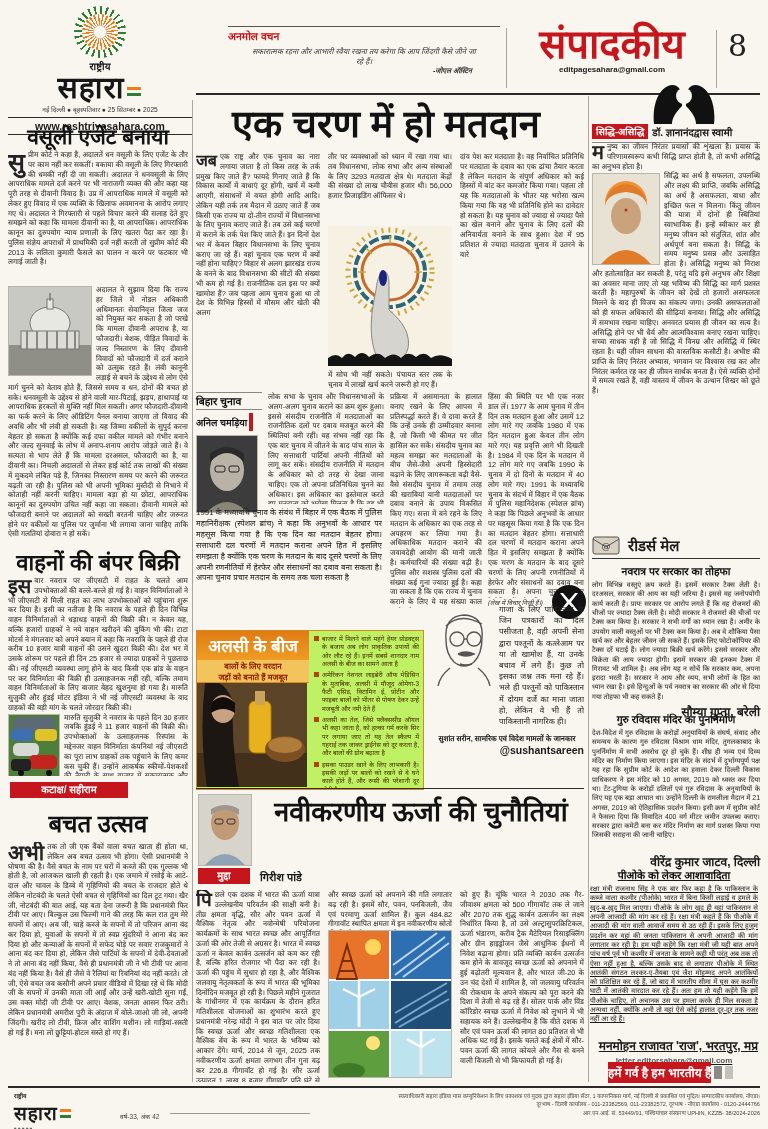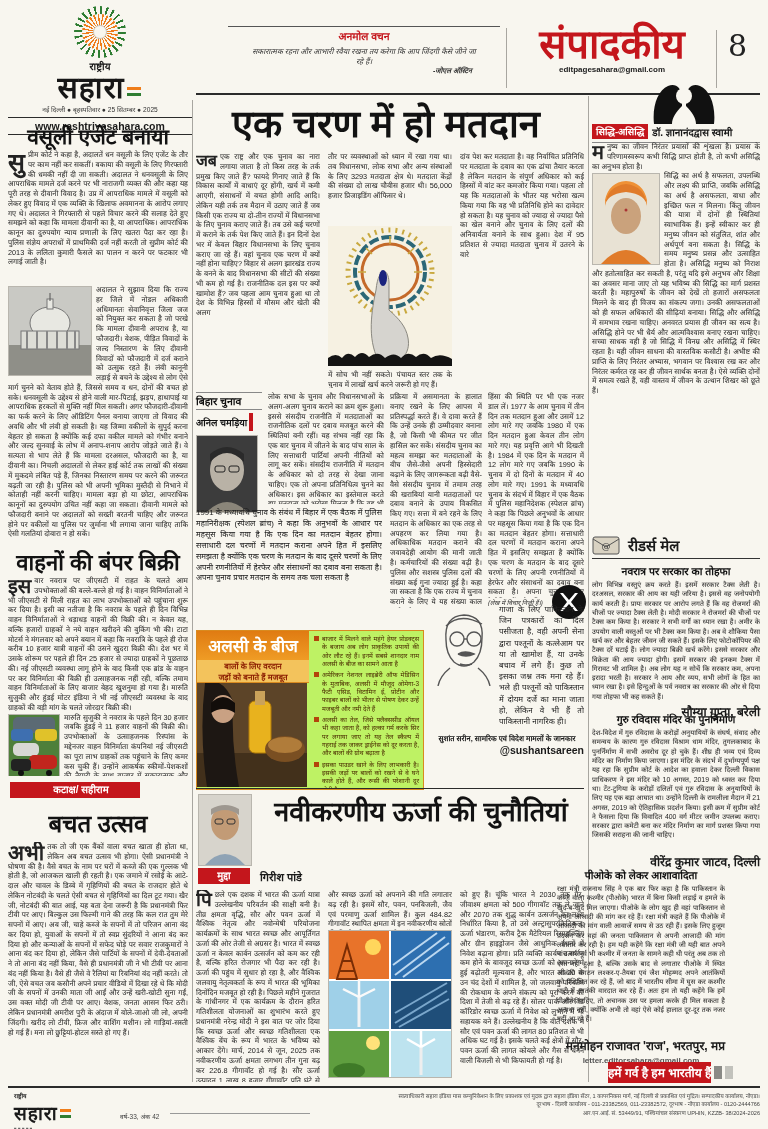--- a/index.html
+++ b/index.html
@@ -44,21 +44,21 @@
           <rect x="0" y="7" width="14" height="3" fill="#2e7d32"></rect>
         </svg>
     </div>
     <div style="text-align:center;font-size:6.6px;color:#333;margin-top:2px;">नई दिल्ली ● बृहस्पतिवार ● 25 सितम्बर ● 2025</div>
     <div class="hrule" style="margin-top:3px;"></div>
     <div style="text-align:center;font-size:10.5px;font-weight:700;padding:2px 0;">www.rashtriyasahara.com</div>
     <div class="hrule"></div>
   </div>
 
   <div class="abs" style="left:228px;top:26px;width:272px;border-top:1px solid #555;padding-top:2px;">
-    <div class="red" style="text-align:center;font-size:10.5px;font-weight:700;">अनमोल वचन</div>
+    <div class="red" style="text-align:left;font-size:10.5px;font-weight:700;">अनमोल वचन</div>
     <div style="text-align:center;font-size:7.6px;font-style:italic;color:#333;margin-top:3px;padding:0 24px;">सकारात्मक रहना और आभारी रवैया रखना तय करेगा कि आप जिंदगी कैसे जीने जा रहे हैं।</div>
     <div style="text-align:right;font-size:7px;font-style:italic;font-weight:700;color:#333;padding-right:28px;">-जोएल ऑस्टिन</div>
   </div>
   <div class="abs vrule" style="left:506px;top:28px;height:60px;"></div>
 
   <div class="abs" style="left:514px;top:24px;width:196px;text-align:center;">
     <div class="red" style="font-size:40px;font-weight:800;line-height:1;">संपादकीय</div>
     <div style="font-size:8px;font-weight:700;color:#222;margin-top:1px;">editpagesahara@gmail.com</div>
   </div>
   <div class="abs vrule" style="left:716px;top:30px;height:58px;"></div>
@@ -108,21 +108,21 @@
         <rect x="20" y="40" width="28" height="14" rx="5" fill="#c2251d"></rect>
         <rect x="2" y="44" width="20" height="12" rx="4" fill="#222"></rect>
         <circle cx="12" cy="58" r="3" fill="#111"></circle>
           <circle cx="40" cy="58" r="3" fill="#111"></circle>
       </svg>
       <span>मारुति सुजुकी ने नवरात्र के पहले दिन 30 हजार जबकि हुंडई ने 11 हजार वाहनों की बिक्री की। उपभोक्ताओं के उत्साहजनक रिस्पांस के मद्देनजर वाहन विनिर्माता कंपनियां नई जीएसटी का पूरा लाभ ग्राहकों तक पहुंचाने के लिए कमर कस चुकी हैं। उन्होंने आकर्षक स्कीमों-पेशकशों की तैयारी के साथ बाजार में सकारात्मक और उत्साहवर्द्धक माहौल को भुनाने की रणनीति पर तेजी से काम करना शुरू कर दिया है। उन्हें यकीन है कि आने वाले दिनों में उनकी स्कीमों-पेशकशों के चलते ग्राहकों की पूछताछ और बुकिंग में तेज उछाल अवश्य आएगा।</span>
       
     </div>
   </div>
 
-  <div class="abs redbox" style="left:10px;top:782px;width:118px;height:16px;font-size:10px;text-align:center;line-height:16px;padding-left:12px;">कटाक्ष/ सहीराम</div>
+  <div class="abs redbox" style="left:10px;top:782px;width:118px;height:16px;font-size:10px;text-align:center;line-height:16px;">कटाक्ष/ सहीराम</div>
   <div class="abs headline" style="left:8px;top:806px;width:180px;font-size:24px;">बचत उत्सव</div>
   <div class="abs bodytxt" style="left:8px;top:842px;width:180px;height:200px;">
     <span class="drop" style="font-size:21px;">अभी</span><span>तक तो जी एक बैंकों वाला बचत खाता ही होता था, लेकिन अब बचत उत्सव भी होगा। ऐसी प्रधानमंत्री ने घोषणा की है। वैसे बचत के नाम पर घरों में कब्जे की एक गुल्लक भी होती है, जो आजकल खाली ही रहती है। एक जमाने में रसोई के आटे-दाल और चावल के डिब्बे में गृहिणियों की बचत के राजदार होते थे लेकिन नोटबंदी के चलते ऐसी बचत से गृहिणियों का दिल टूट गया। खैर जी, नोटबंदी की बात आई, यह बता देना जरूरी है कि प्रधानमंत्री फिर टीवी पर आए। बिल्कुल उस फिल्मी गाने की तरह कि कल रात तुम मेरे सपनों में आए। अब जी, चाहे कब्जे के सपनों में तो परिजन आना बंद कर दिया हो, युवाओं के सपनों में तो स्वप्न सुंदरियों ने आना बंद कर दिया हो और कन्याओं के सपनों में सफेद घोड़े पर सवार राजकुमारों ने आना बंद कर दिया हो, लेकिन जैसे पार्टियों के सपनों में देवी-देवताओं ने तो आना बंद नहीं किया, वैसे ही प्रधानमंत्री जी ने भी टीवी पर आना बंद नहीं किया है। वैसे ही जैसे वे रैलियां या रिबनियां बंद नहीं करते। तो जी, ऐसे बचत जब कसौनी अपने प्रचार वीडियो में दिखा रहे थे कि मोदी जी के सपनों में उनकी माता जी आईं और उन्हें खरी-खोटी सुना गईं, उस वक्त मोदी जी टीवी पर आए। बेशक, जनता आसन फिर ठरी। लेकिन प्रधानमंत्री अमरीश पुरी के अंदाज में बोले-जाओ जी लो, अपनी जिंदगी। खरीद लो टीवी, फ्रिज और वाशिंग मशीन। लो गाड़ियां-सस्ती हो गई हैं। मना लो छुट्टियां-होटल सस्ते हो गए हैं।</span>
   </div>
 
   <div class="abs headline" style="left:200px;top:96px;width:372px;font-size:38px;letter-spacing:0px;">एक चरण में हो मतदान</div>
 
   <div class="abs" style="left:196px;top:152px;width:388px;height:236px;display:flex;gap:8px;">
     <div class="bodytxt" style="width:124px;height:236px;">
       <span class="dropw" style="font-size:16px;">जब</span><span>एक राष्ट्र और एक चुनाव का नारा लगाया जाता है तो किस तरह के तर्क प्रमुख किए जाते हैं? फायदे गिनाए जाते हैं कि विकास कार्यों में बाधाएं दूर होंगी, खर्च में कमी आएगी, संसाधनों में बचत होगी आदि आदि। लेकिन यही तर्क तब मैदान में उठाए जाते हैं जब किसी एक राज्य या दो-तीन राज्यों में विधानसभा के लिए चुनाव कराए जाते हैं। तब उसे कई चरणों में कराने के तर्क पेश किए जाते हैं। इन दिनों देश भर में केवल बिहार विधानसभा के लिए चुनाव कराए जा रहे हैं। वहां चुनाव एक चरण में क्यों नहीं होना चाहिए? बिहार से अलग झारखंड राज्य के बनने के बाद विधानसभा की सीटों की संख्या भी कम हो गई है। राजनीतिक दल इस पर क्यों खामोश हैं?  जब पहला आम चुनाव हुआ था तो देश के विभिन्न हिस्सों में मौसम और खेती की अलग</span>
@@ -334,21 +334,21 @@
     <div class="letter-body" style="height:122px;margin-top:2px;">लोग विभिन्न वस्तुएं क्रय करते हैं। इसमें सरकार टैक्स लेती है। दरअसल, सरकार की आय का यही जरिया है। इससे वह जनोपयोगी कार्य करती है। प्रायः सरकार पर आरोप लगते हैं कि वह रोजमर्रा की चीजों पर ज्यादा टैक्स लेती है। मोदी सरकार ने रोजमर्रा की चीजों पर टैक्स कम किया है। सरकार ने सभी वर्गों का ध्यान रखा है। अमीर के उपयोग वाली वस्तुओं पर भी टैक्स कम किया है। अब वे शौकिया पैसा खर्च कर और बेहतर जीवन जी सकते हैं। इसके लिए फोटोकॉपियर की टैक्स दरें घटाई हैं। लोग ज्यादा बिक्री खर्च करेंगे। इससे सरकार और विक्रेता की आय ज्यादा होगी। इसमें सरकार की इनकम टैक्स में गिरावट भी शामिल है। अब लोग यह न सोचें कि सरकार कम, अपना इरादा भरती है। सरकार ने आय और व्यय, सभी लोगों के हित का ध्यान रखा है। इसे हिन्दुओं के पर्व नवरात्र का सरकार की ओर से दिया गया तोहफा भी कह सकते हैं।</div>
     <div class="sig">सौम्या गुप्ता, बरेली</div>
   </div>
 
   <div class="abs" style="left:592px;top:712px;width:168px;">
     <div class="lhead" style="text-align:center;">गुरु रविदास मंदिर का पुनर्निर्माण</div>
     <div class="letter-body" style="height:124px;margin-top:2px;">देश-विदेश में गुरु रविदास के करोड़ों अनुयायियों के संघर्ष, संवाद और समन्वय के कारण गुरु रविदास विश्राम धाम मंदिर, तुगलकाबाद के पुनर्निर्माण में सभी अवरोध दूर हो चुके हैं। शीघ्र ही भव्य एवं दिव्य मंदिर का निर्माण किया जाएगा। इस मंदिर के संदर्भ में दुर्भाग्यपूर्ण पक्ष यह रहा कि सुप्रीम कोर्ट के आदेश का हवाला देकर दिल्ली विकास प्राधिकरण ने इस मंदिर को 10 अगस्त, 2019 को ध्वस्त कर दिया था। टेंट-टुगिया के करोड़ों दलितों एवं गुरु रविदास के अनुयायियों के लिए यह एक बड़ा आघात था। उन्होंने दिल्ली के रामलीला मैदान में 21 अगस्त, 2019 को ऐतिहासिक प्रदर्शन किया। इसी क्रम में सुप्रीम कोर्ट ने फैसला दिया कि विवादित 400 वर्ग मीटर जमीन उपलब्ध कराए। सरकार द्वारा कमेटी बना कर मंदिर निर्माण का मार्ग प्रशस्त किया गया जिसकी सराहना की जानी चाहिए।</div>
     <div class="sig">वीरेंद्र कुमार जाटव, दिल्ली</div>
   </div>
 
-  <div class="abs" style="left:557px;top:868px;width:168px;">
+  <div class="abs" style="left:590px;top:868px;width:168px;text-decoration:underline;">
     <div class="lhead" style="text-align:center;">पीओके को लेकर आशावादिता</div>
     <div class="letter-body" style="height:152px;margin-top:2px;">रक्षा मंत्री राजनाथ सिंह ने एक बार फिर कहा है कि पाकिस्तान के कब्जे वाला कश्मीर (पीओके) भारत में बिना किसी लड़ाई व हमले के खुद-ब-खुद मिल जाएगा। पीओके के लोग खुद ही वहां पाकिस्तान से अपनी आजादी की मांग कर रहे हैं। रक्षा मंत्री कहते हैं कि पीओके में आजादी की मांग वाली आवाजें समय से उठ रही हैं। इसके लिए हुजूम प्रदर्शन कर वहां की जनता पाकिस्तान से अपनी आजादी की मांग लगातार कर रही है। हम यही कहेंगे कि रक्षा मंत्री जी यही बात अपने पांच वर्ष पूर्व भी कश्मीर में जनता के सामने कही थी परंतु अब तक तो ऐसा नहीं हुआ है, बल्कि उसके बाद से लगातार पीओके में स्थित आतंकी संगठन लश्कर-ए-तैयबा एवं जैश मोहम्मद अपने आतंकियों को प्रशिक्षित कर रहे हैं, जो बाद में भारतीय सीमा में घुस कर कश्मीर घाटी में आतंकी वारदात कर रहे हैं। अतः हम तो यही कहेंगे कि हमें पीओके चाहिए, तो अचानक उस पर हमला करके ही मिल सकता है अन्यथा नहीं, क्योंकि अभी तो वहां ऐसे कोई हालात दूर-दूर तक नजर नहीं आ रहे हैं।</div>
     <div class="sig">मनमोहन राजावत 'राज', भरतपुर, मप्र</div>
     <div style="text-align:center;font-size:8px;font-weight:700;color:#555;margin-top:2px;">letter.editorsahara@gmail.com</div>
   </div>
 
   <div class="abs" style="left:608px;top:1062px;display:flex;align-items:center;gap:3px;">
     <span class="redbox" style="font-size:12px;padding:2px 0;">हमें गर्व है हम भारतीय हैं</span>
     <span style="width:8px;height:13px;background:#8a8a86;display:inline-block;"></span>
     <span style="width:8px;height:13px;background:#c2c2bc;display:inline-block;"></span>

